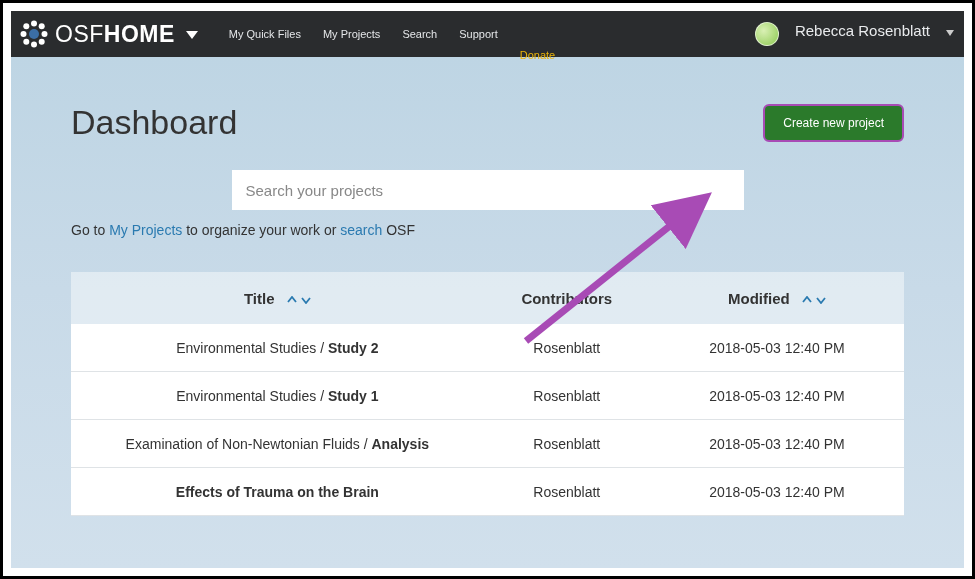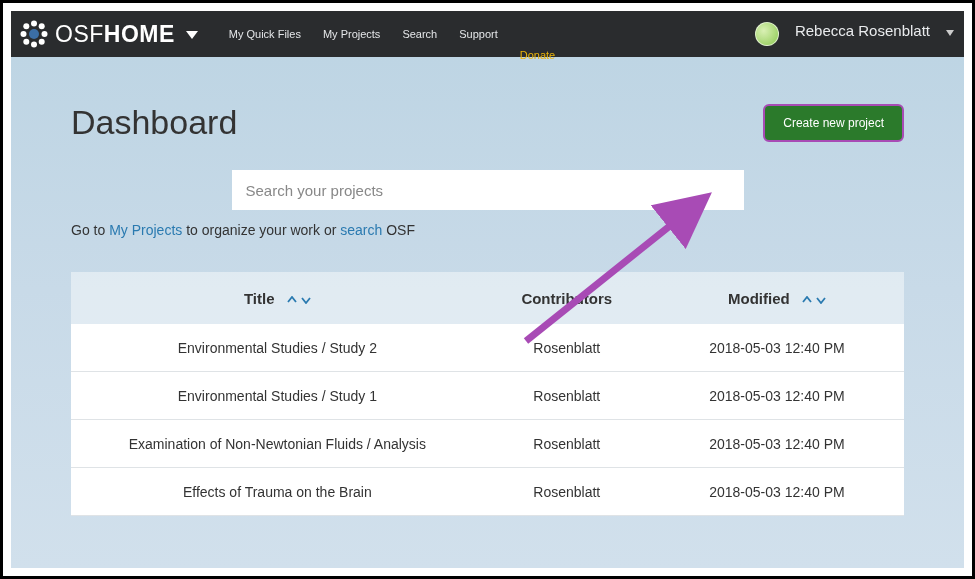--- a/index.html
+++ b/index.html
@@ -36,21 +36,21 @@
   .table-wrap { margin-top: 34px; background: rgba(255,255,255,0.45); text-align: center; }
   .table-head, .table-row { display: flex; align-items: center; padding: 0 20px; }
   .table-head { height: 52px; font-weight: 700; color: #333; font-size: 15px; }
   .col-title { flex: 0 0 47%; }
   .col-contrib { flex: 0 0 26%; }
   .col-modified { flex: 0 0 27%; }
   .sort-icons { display: inline-flex; gap: 4px; margin-left: 8px; vertical-align: middle; }
   .sort-icons svg { display: block; }
   .table-row { height: 48px; background: #ffffff; border-bottom: 1px solid #dfe3e6; font-size: 14px; color: #333; cursor: pointer; }
   .table-row .col-title { font-weight: 400; }
-  .table-row .col-title .bold-part { font-weight: 400; }
+  .table-row .col-title .bold-part { font-weight: 700; }
   .table-row.all-bold .col-title { font-weight: 700; }
   
   .annotation-arrow { position: absolute; left: 495px; top: 124px; pointer-events: none; }
 </style>
 </head>
 <body>
 <div class="outer-frame">
 <div class="app">
 
 <div class="navbar">

